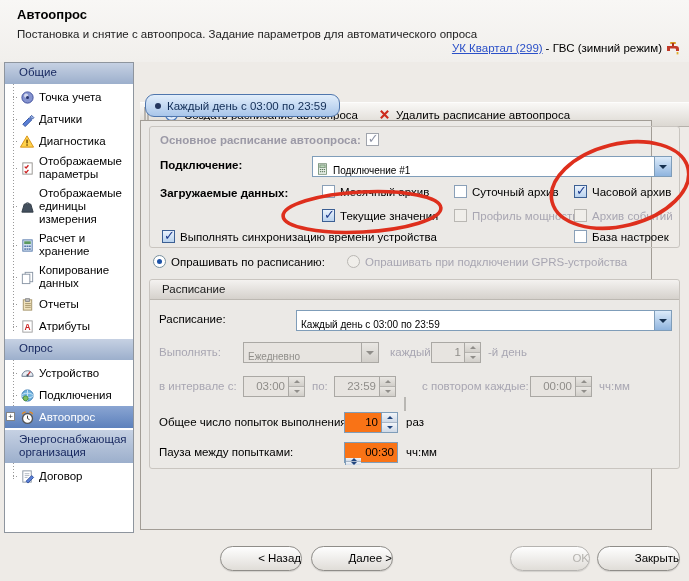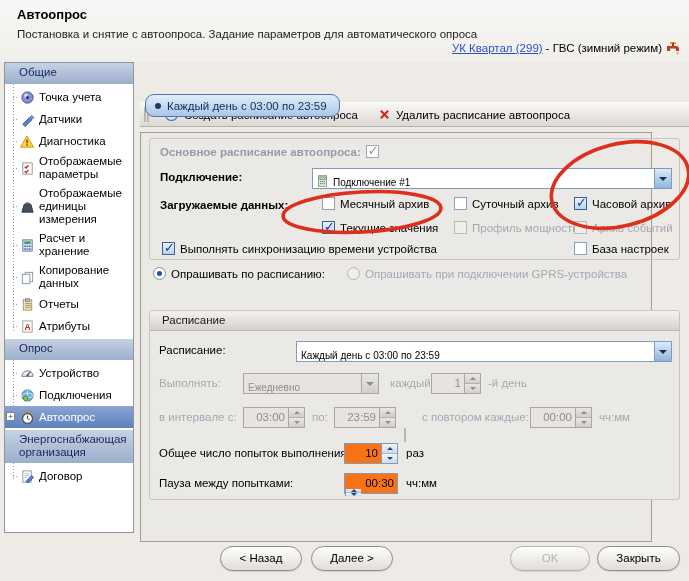--- a/index.html
+++ b/index.html
@@ -35,24 +35,24 @@
       background:linear-gradient(#f9f8f6,#dcd8d2); border-bottom:1px solid #b5b1ab; border-top:1px solid #fdfdfc;
       display:flex; align-items:center; gap:6px; padding-left:4px;margin-top:36px; }
   .grip { width:5px; height:15px; border-left:2px solid #b9b5af; border-right:2px solid #b9b5af; margin-right:2px; }
   .tbtn { display:flex; align-items:center; gap:5px; padding:2px 7px; border-radius:2px; cursor:pointer; }
   
   #tabrow { position:absolute; left:145px; top:94px; height:23px; display:flex; }
   .tab { display:flex; align-items:center; gap:6px; padding:0 12px 0 9px; border:1px solid #4f76ad; border-radius:9px;
       background:linear-gradient(#e2eefb,#a9c6ea); color:#122d55; font-size:11.5px; cursor:pointer; }
   .tab .dot { width:6px; height:6px; border-radius:50%; background:#24365e; }
   
-  #panel { position:absolute; left:140px; top:132px; width:512px; height:410px; background:#ebe9e6; border:1px solid #a29d96; }
+  #panel { position:absolute; left:140px; top:120px; width:512px; height:410px; background:#ebe9e6; border:1px solid #a29d96; }
   .gbox { position:absolute; border:1px solid #c9c5c0; border-radius:3px; }
   #g1 { left:8px; top:5px; width:531px; height:122px; }
-  #g2 { left:8px; top:158px; width:531px; height:190px; background:#ebe9e6;margin-top:19px; }
+  #g2 { left:8px; top:158px; width:531px; height:190px; background:#ebe9e6; }
   #g2 .ghead { height:20px; background:linear-gradient(#f4f2f0,#d5d1cc); border-bottom:1px solid #bcb8b2;
       border-radius:3px 3px 0 0; padding:3px 0 0 12px; font-size:11.5px; color:#1a1a1a; }
   .abs { position:absolute; }
   .lab-b { font-weight:bold; }
   .lab-dis { color:#a8a6b2; }
   .lab-disb { color:#9b99a6; font-weight:bold; }
   
   .field { display:flex; align-items:flex-end; height:21px; border:1px solid #7f9db9; background:#fff; font-size:10px; }
   .field .ftext { flex:1; padding:0 4px; white-space:nowrap; overflow:hidden; }
   .field .fico { padding-left:3px; display:flex; }
@@ -81,21 +81,21 @@
   .cb.on { background:linear-gradient(#eaf2fc,#b9d2ee); border-color:#3c5f93; }
   .cb.on::after { content:"✓"; position:absolute; left:1px; top:-3px; font-size:13px; font-weight:bold; color:#1c3a8c; }
   .cb.dis { border-color:#b9b7b3; background:#f0eeea; cursor:default; }
   .cb.gray { border-color:#a0a4ac; }
   .cb.gray::after { content:"✓"; position:absolute; left:1px; top:-3px; font-size:13px; color:#8d93a5; }
   .rd { width:13px; height:13px; border:1px solid #77909f; border-radius:50%; background:#fff; position:relative; flex:0 0 13px; cursor:pointer; }
   .rd.on::after { content:""; position:absolute; left:3px; top:3px; width:5px; height:5px; border-radius:50%; background:#1c52a8; }
   .rd.dis { border-color:#b9b7b3; background:#f0eeea; cursor:default; }
   
   .pill { position:absolute; height:25px; border:1px solid #8f8d89; border-radius:13px;
-      background:linear-gradient(#fefefe,#e0ddd8); text-align:center; font-size:11.5px; padding-top:5px; cursor:pointer;
+      background:linear-gradient(#fefefe,#e0ddd8); text-align:right; font-size:11.5px; padding-top:5px; cursor:pointer;
       box-shadow:0 1px 1px rgba(0,0,0,.12); }
   .pill.dis { color:#b4b2ae; border-color:#b5b3b0; cursor:default; }
   
   #annot { position:absolute; left:0; top:0; width:689px; height:581px; pointer-events:none; }
   svg text { font-family:"Liberation Sans", sans-serif; }
 </style>
 </head>
 <body>
 
 <div id="header">

